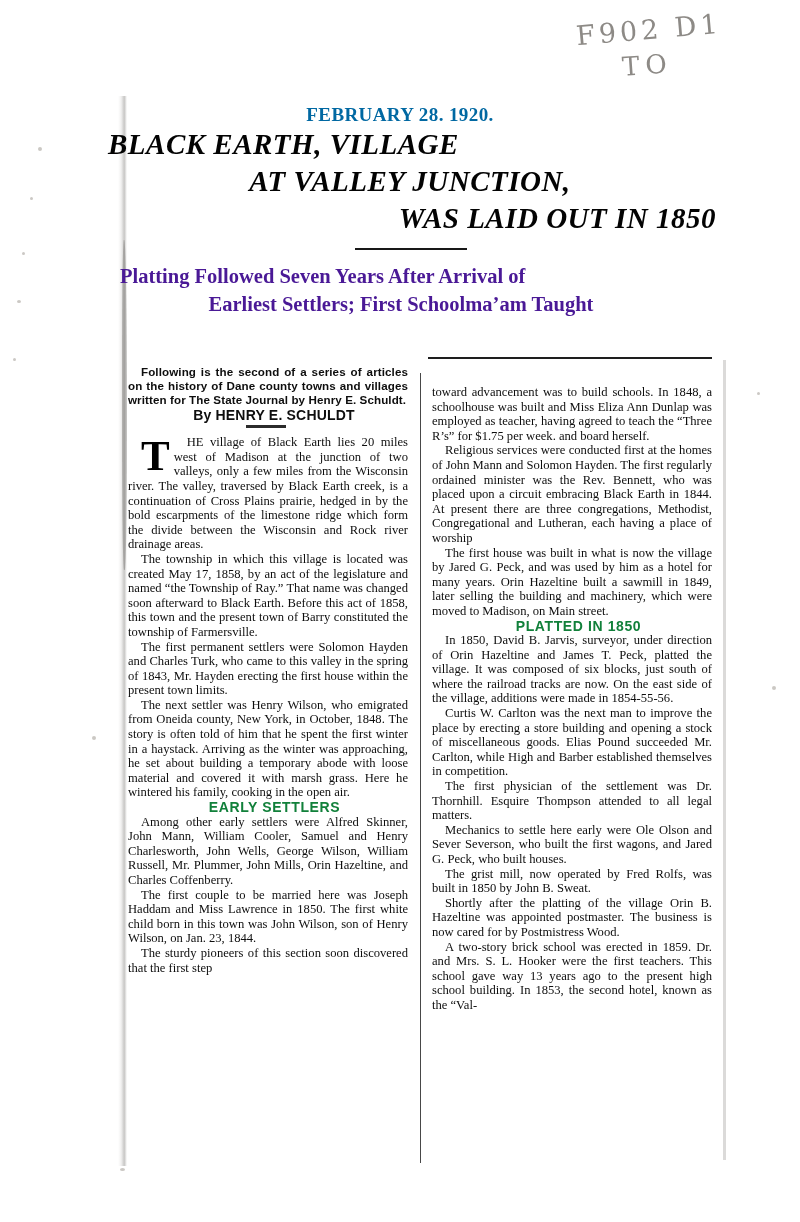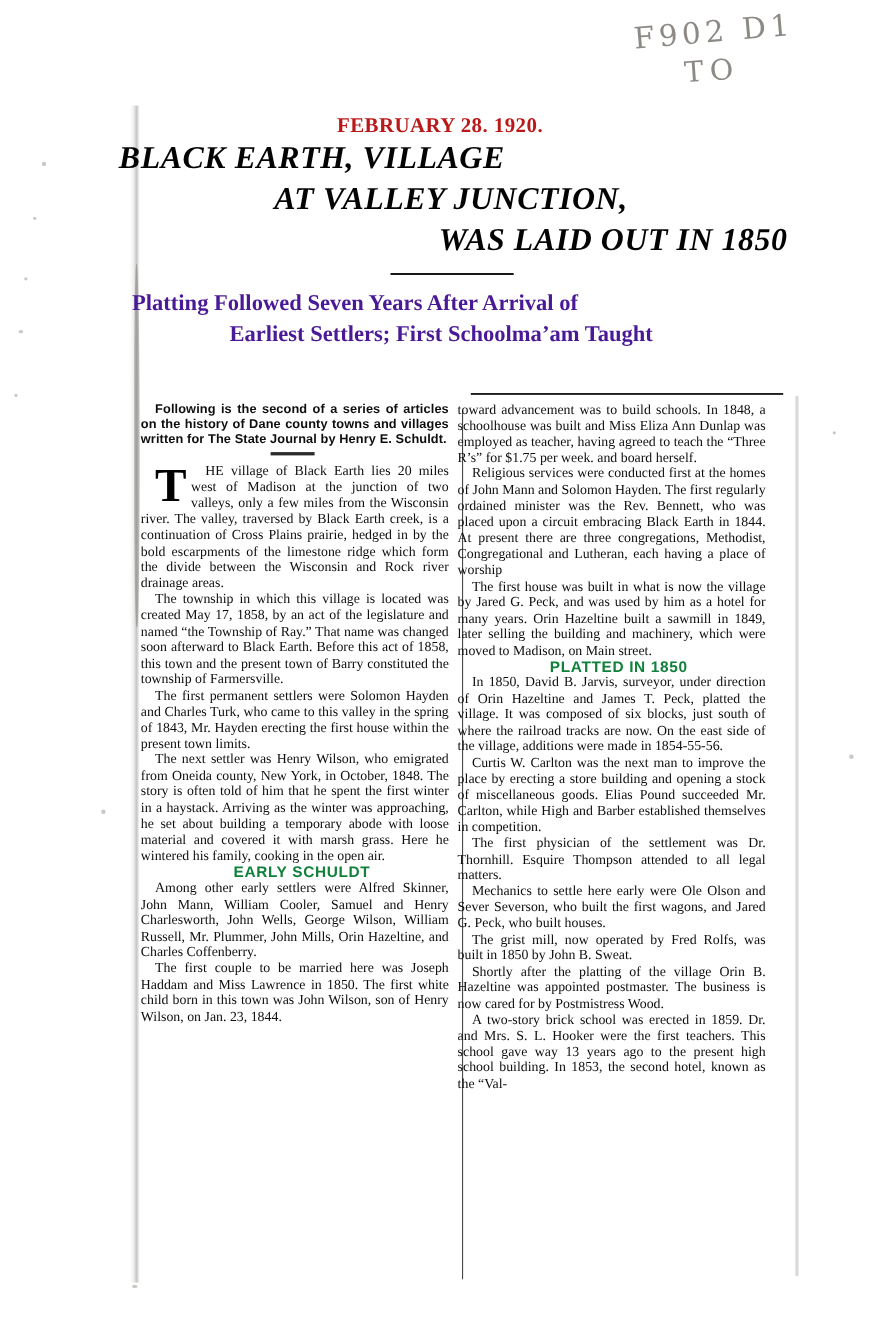--- a/index.html
+++ b/index.html
@@ -87,21 +87,21 @@
   .dateline {
     position: absolute;
     top: 104px;
     left: 0;
     width: 800px;
     text-align: center;
     font-family: "Liberation Serif", serif;
     font-weight: bold;
     font-size: 19px;
     letter-spacing: .4px;
-    color: #b91c1c;
+    color: #0369a1;
   }
 
   .headline {
     position: absolute;
     top: 126px;
     left: 90px;
     width: 640px;
     font-family: "Liberation Serif", serif;
     font-style: italic;
     font-weight: bold;
@@ -153,21 +153,21 @@
     top: 0;
     width: 280px;
     color: #121212;
     font-family: "Liberation Serif", serif;
     font-size: 12.6px;
     line-height: 14.6px;
     text-align: justify;
     text-justify: inter-word;
   }
   .col-left  { left: 0; }
-  .col-right { left: 288px; }
+  .col-right { left: 304px; margin-top: 20px; }
 
   .col-divider {
     position: absolute;
     left: 292px;
     top: 8px;
     width: 1px;
     height: 790px;
     background: #2b2b2b;
     opacity: .85;
   }
@@ -284,34 +284,36 @@
       <span class="sh-line sh-2">Earliest Settlers; First Schoolma’am Taught</span>
     </div>
 
     <div class="columns">
       <div class="col-divider"></div>
       <div class="col-top-rule"></div>
 
       <div class="col col-left">
 
         <p class="intro">Following is the second of a series of articles on the history of Dane county towns and villages written for The State Journal by Henry E. Schuldt.</p>
+        <div class="byline">By HENRY E. SCHULDT</div>
         <div class="intro-rule"></div>
 
         <p class="dropcap-para">
           <span class="dropcap">T</span><span>HE village of Black Earth lies 20 miles west of Madison at the junction of two valleys, only a few miles from the Wisconsin river. The valley, traversed by Black Earth creek, is a continuation of Cross Plains prairie, hedged in by the bold escarpments of the limestone ridge which form the divide between the Wisconsin and Rock river drainage areas.</span>
         </p>
 
         <p>The township in which this village is located was created May 17, 1858, by an act of the legislature and named “the Township of Ray.” That name was changed soon afterward to Black Earth. Before this act of 1858, this town and the present town of Barry constituted the township of Farmersville.</p>
         <p>The first permanent settlers were Solomon Hayden and Charles Turk, who came to this valley in the spring of 1843, Mr. Hayden erecting the first house within the present town limits.</p>
         <p>The next settler was Henry Wilson, who emigrated from Oneida county, New York, in October, 1848. The story is often told of him that he spent the first winter in a haystack. Arriving as the winter was approaching, he set about building a temporary abode with loose material and covered it with marsh grass. Here he wintered his family, cooking in the open air.</p>
 
-        <p class="subsection">EARLY SCHULDT</p>
+        <p class="subsection">EARLY SETTLERS</p>
 
         <p>Among other early settlers were Alfred Skinner, John Mann, William Cooler, Samuel and Henry Charlesworth, John Wells, George Wilson, William Russell, Mr. Plummer, John Mills, Orin Hazeltine, and Charles Coffenberry.</p>
         <p>The first couple to be married here was Joseph Haddam and Miss Lawrence in 1850. The first white child born in this town was John Wilson, son of Henry Wilson, on Jan. 23, 1844.</p>
+        <p>The sturdy pioneers of this section soon discovered that the first step</p>
       </div>
 
       <div class="col col-right">
         <p class="no-indent">toward advancement was to build schools. In 1848, a schoolhouse was built and Miss Eliza Ann Dunlap was employed as teacher, having agreed to teach the “Three R’s” for $1.75 per week. and board herself.</p>
         <p>Religious services were conducted first at the homes of John Mann and Solomon Hayden. The first regularly ordained minister was the Rev. Bennett, who was placed upon a circuit embracing Black Earth in 1844. At present there are three congregations, Methodist, Congregational and Lutheran, each having a place of worship</p>
         <p>The first house was built in what is now the village by Jared G. Peck, and was used by him as a hotel for many years. Orin Hazeltine built a sawmill in 1849, later selling the building and machinery, which were moved to Madison, on Main street.</p>
 
         <p class="subsection">PLATTED IN 1850</p>
 
         <p>In 1850, David B. Jarvis, surveyor, under direction of Orin Hazeltine and James T. Peck, platted the village. It was composed of six blocks, just south of where the railroad tracks are now. On the east side of the village, additions were made in 1854-55-56.</p>

